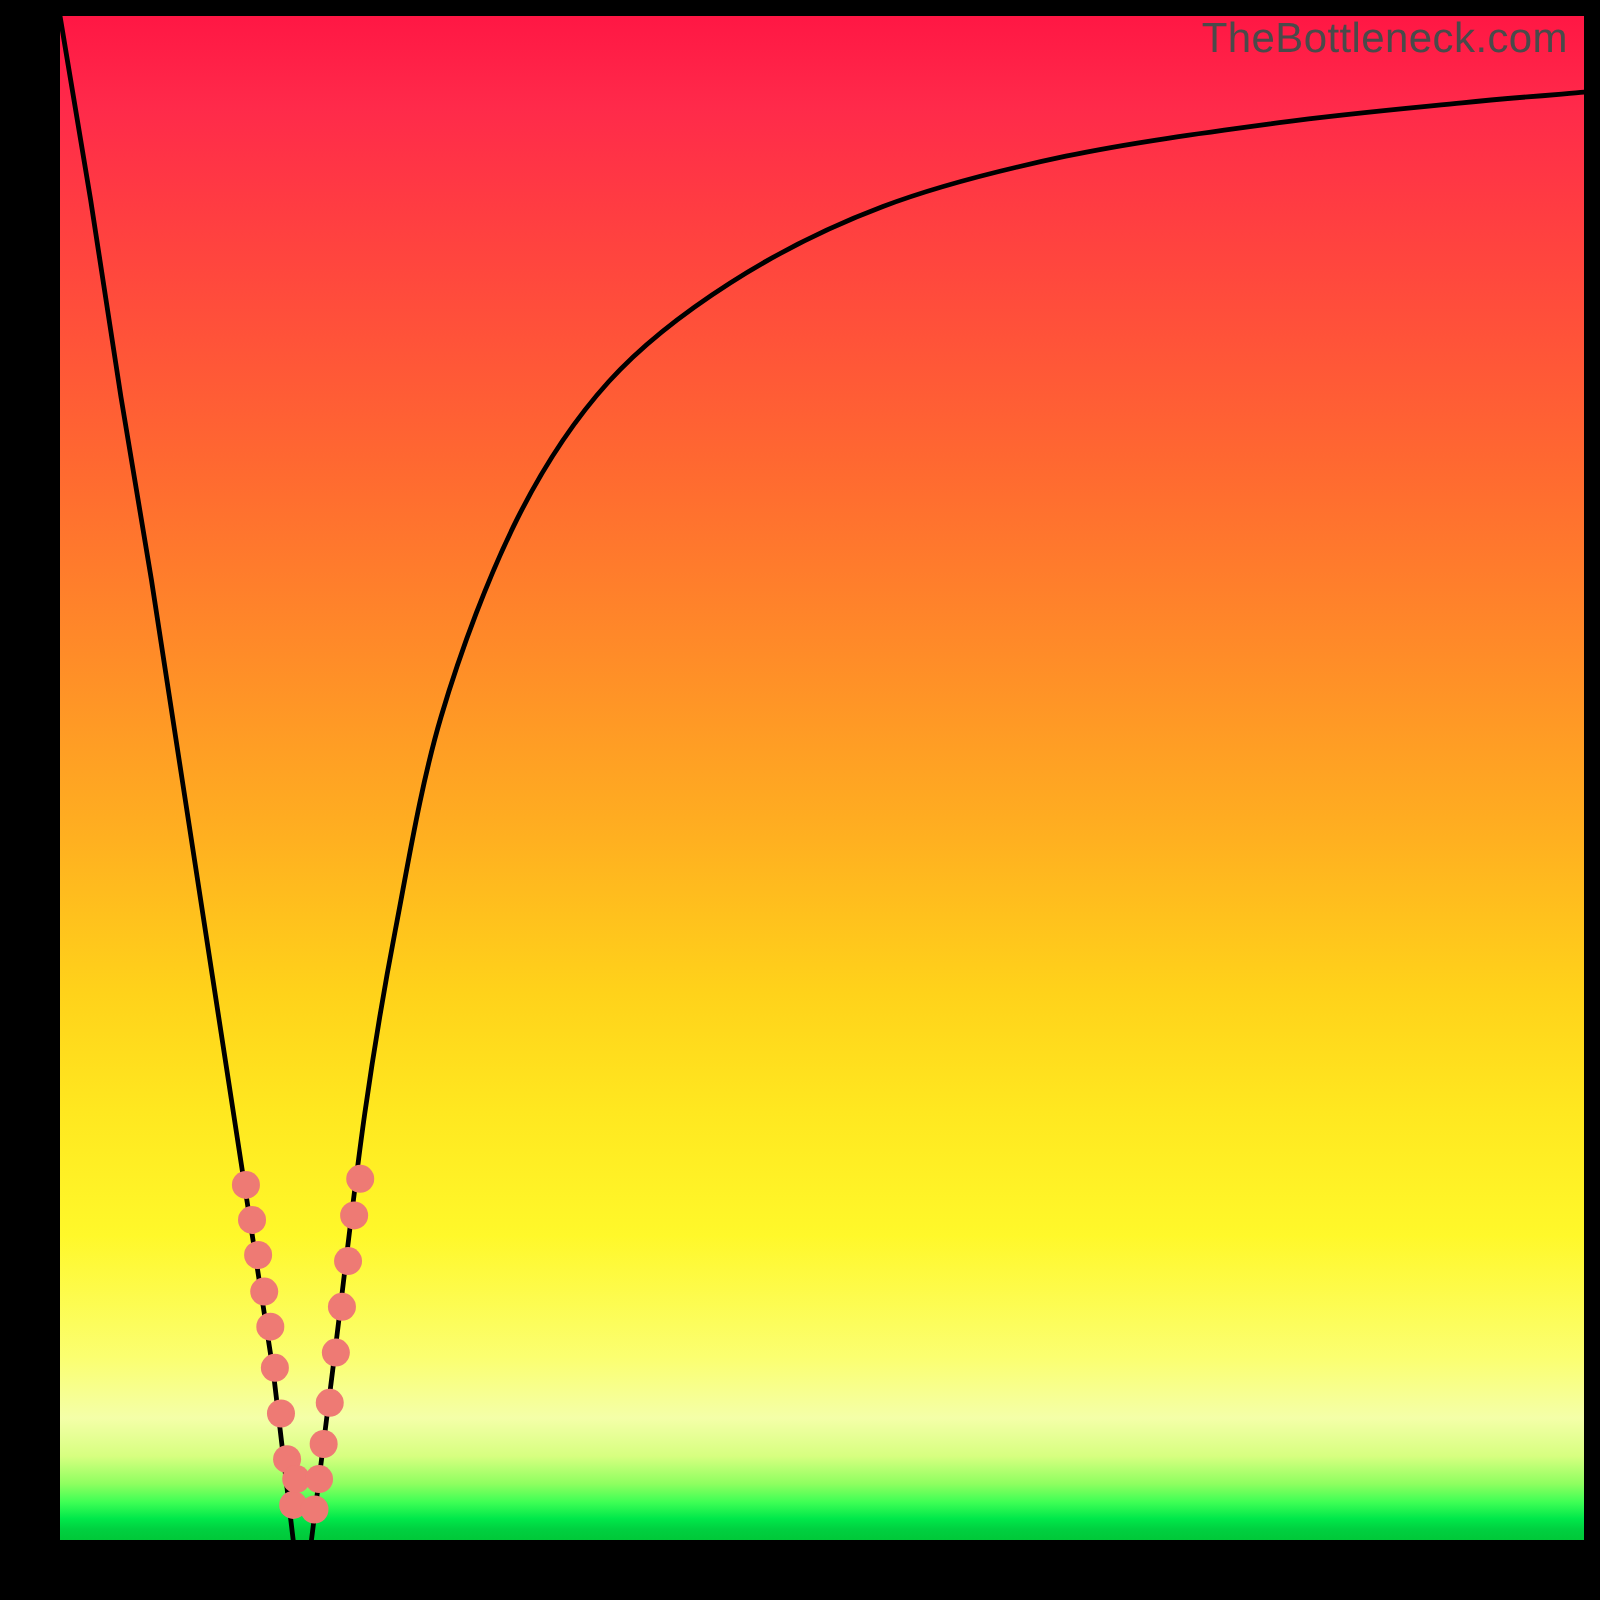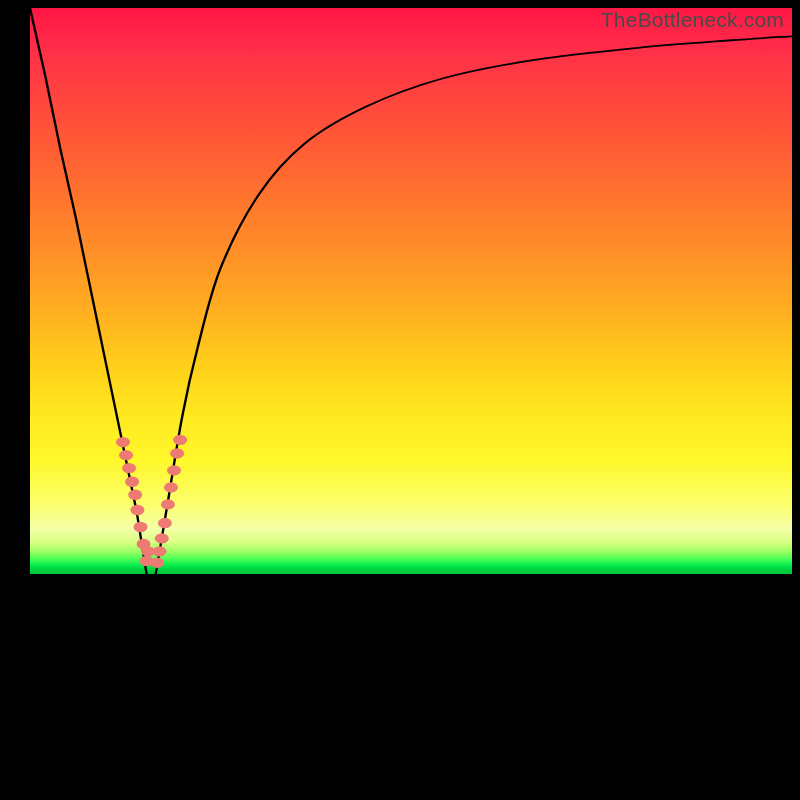--- a/index.html
+++ b/index.html
@@ -15,21 +15,21 @@
     position: relative;
     width: 800px;
     height: 800px;
     background: #000;
   }
   .plot {
     position: absolute;
     left: 30px;
     top: 8px;
     width: 762px;
-    height: 566px;
+    height: 762px;
     
     background: linear-gradient(
       to bottom,
       #ff1744 0%,
       #ff2a4a 6%,
       #ff4040 14%,
       #ff6a30 30%,
       #ff8c28 42%,
       #ffb020 54%,
       #ffd21a 64%,

